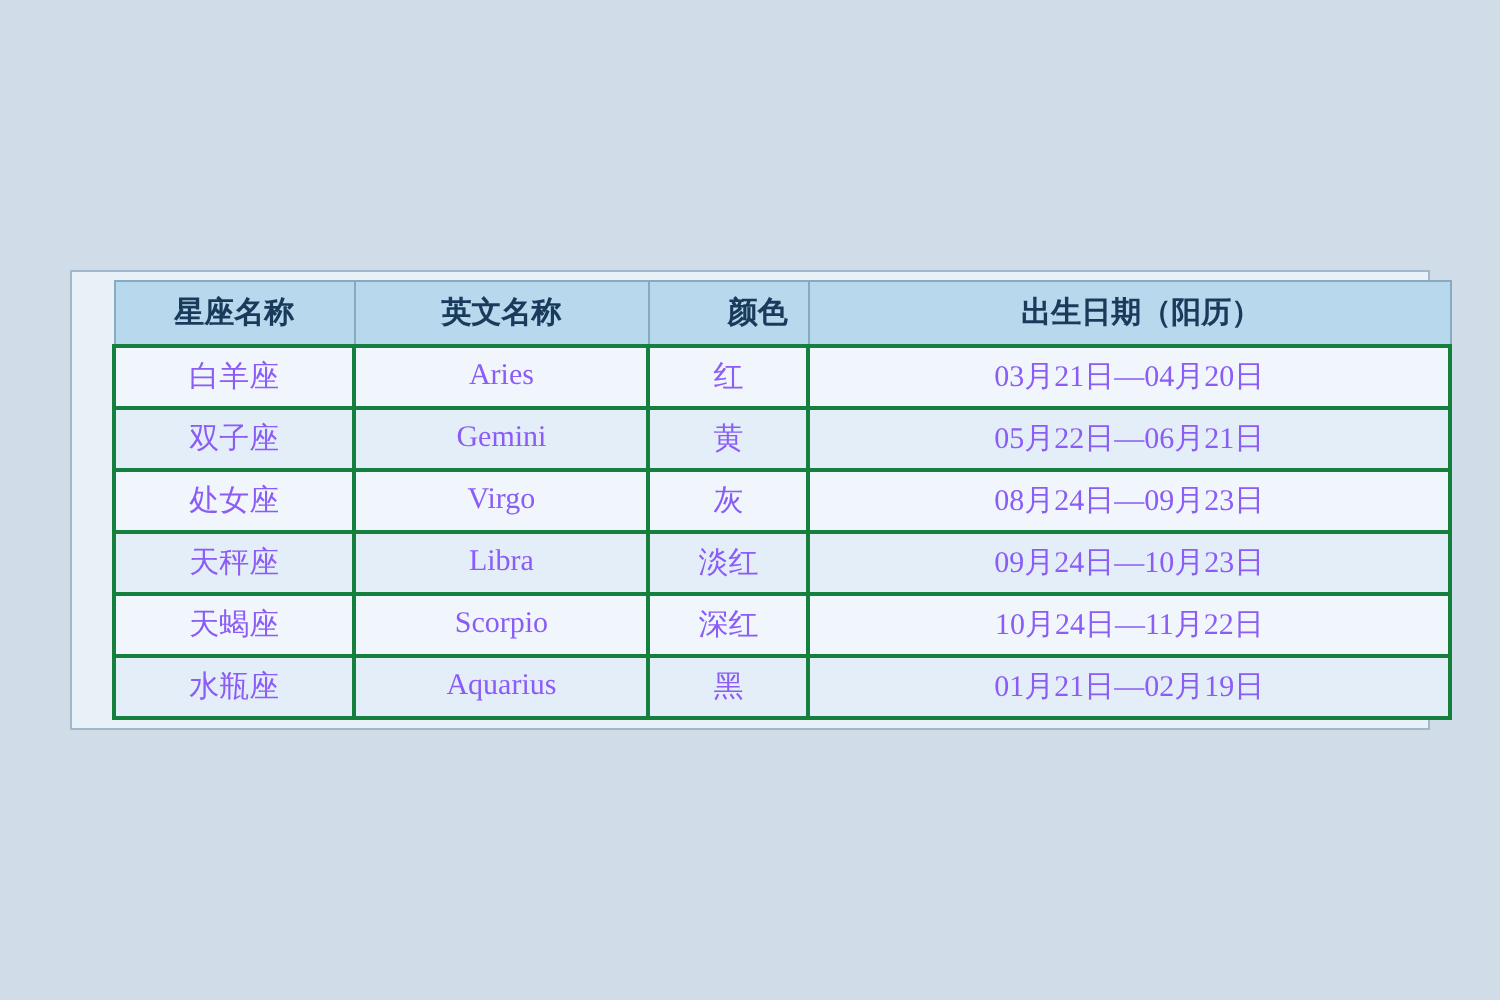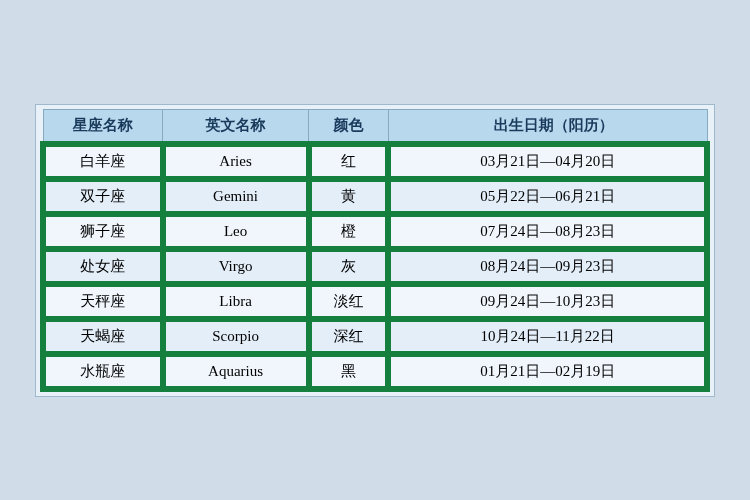--- a/index.html
+++ b/index.html
@@ -22,46 +22,47 @@
       background-color: #e8f0f8;
       border: 1px solid #a0b8cc;
       padding: 4px;
       width: 680px;
     }
 
     table {
       width: 100%;
       border-collapse: collapse;
       font-size: 15px;
+      margin-left: 16px;
     }
 
     thead tr th {
       background-color: #b8d8ee;
       border: 1px solid #88aac0;
       padding: 6px 10px;
       text-align: center;
       font-weight: bold;
       color: #1a3a5c;
     }
 
     tbody tr td {
-      border: 6px solid #15803d;
+      border: 2px solid #15803d;
       padding: 5px 16px;
       text-align: center;
-      color: #000000;
+      color: #8b5cf6;
       background-color: #f0f6fc;
     }
 
     tbody tr:nth-child(even) td {
       background-color: #e4eef8;
     }
 
     .col-chinese { width: 18%; }
     .col-english { width: 22%; }
-    .col-color   { width: 12%; }
+    .col-color   { width: 12%; text-align: right; }
     .col-date    { width: 48%; padding-left: 22px; }
   </style>
 </head>
 <body>
 
 <div class="table-container">
   <table>
     <thead>
       <tr>
         <th class="col-chinese">星座名称</th>
@@ -75,26 +76,20 @@
           <td>白羊座</td>
           <td>Aries</td>
           <td>红</td>
           <td>03月21日—04月20日</td>
         </tr>
         <tr>
           <td>双子座</td>
           <td>Gemini</td>
           <td>黄</td>
           <td>05月22日—06月21日</td>
-        </tr>
-        <tr>
-          <td>狮子座</td>
-          <td>Leo</td>
-          <td>橙</td>
-          <td>07月24日—08月23日</td>
         </tr>
         <tr>
           <td>处女座</td>
           <td>Virgo</td>
           <td>灰</td>
           <td>08月24日—09月23日</td>
         </tr>
         <tr>
           <td>天秤座</td>
           <td>Libra</td>

